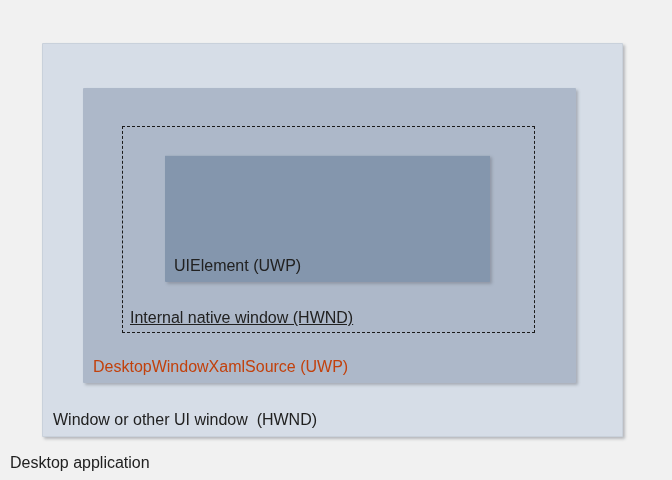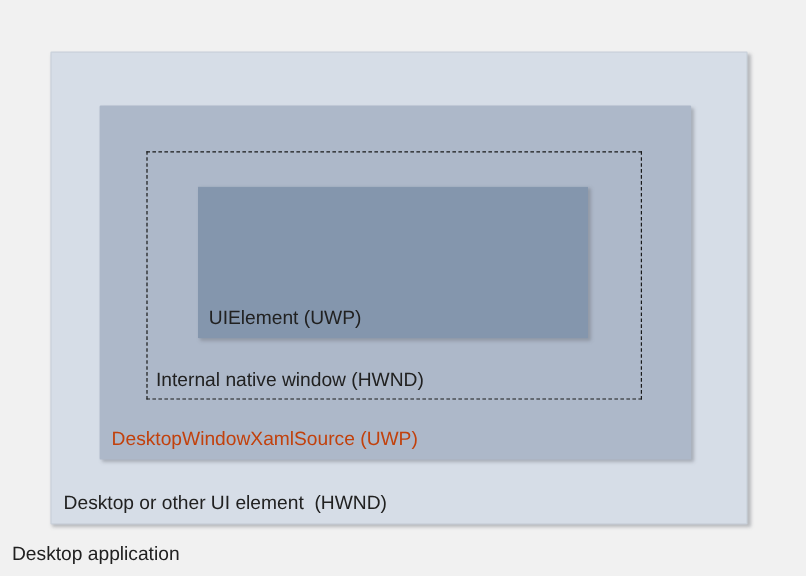--- a/index.html
+++ b/index.html
@@ -65,21 +65,21 @@
   <div class="box solid-box outer-box" style="background: rgb(214, 221, 231);"></div>
 
   <div class="box solid-box middle-box" style="background: rgb(173, 184, 201);"></div>
 
   <div class="box dashed-box" style="border-color: rgb(26, 26, 26);"></div>
 
   <div class="box solid-box inner-box" style="background: rgb(132, 150, 173);"></div>
 
   <span class="label lbl-ui-element" style="color: rgb(33, 33, 33);">UIElement (UWP)</span>
 
-  <span class="label lbl-internal-window" style="color: rgb(33, 33, 33);">Internal native window (HWND)</span>
+  <span class="label lbl-internal-window" style="color: rgb(33, 33, 33); text-decoration: underline;">Internal native window (HWND)</span>
 
   <span class="label lbl-xaml-source" style="color: #c2410c;">DesktopWindowXamlSource (UWP)</span>
 
-  <span class="label lbl-window" style="color: rgb(33, 33, 33);">Desktop or other UI element  (HWND)</span>
+  <span class="label lbl-window" style="color: rgb(33, 33, 33);">Window or other UI window  (HWND)</span>
 
   <span class="label lbl-desktop-app" style="color: rgb(33, 33, 33);">Desktop application</span>
 
 </div>
 
 </body></html>

